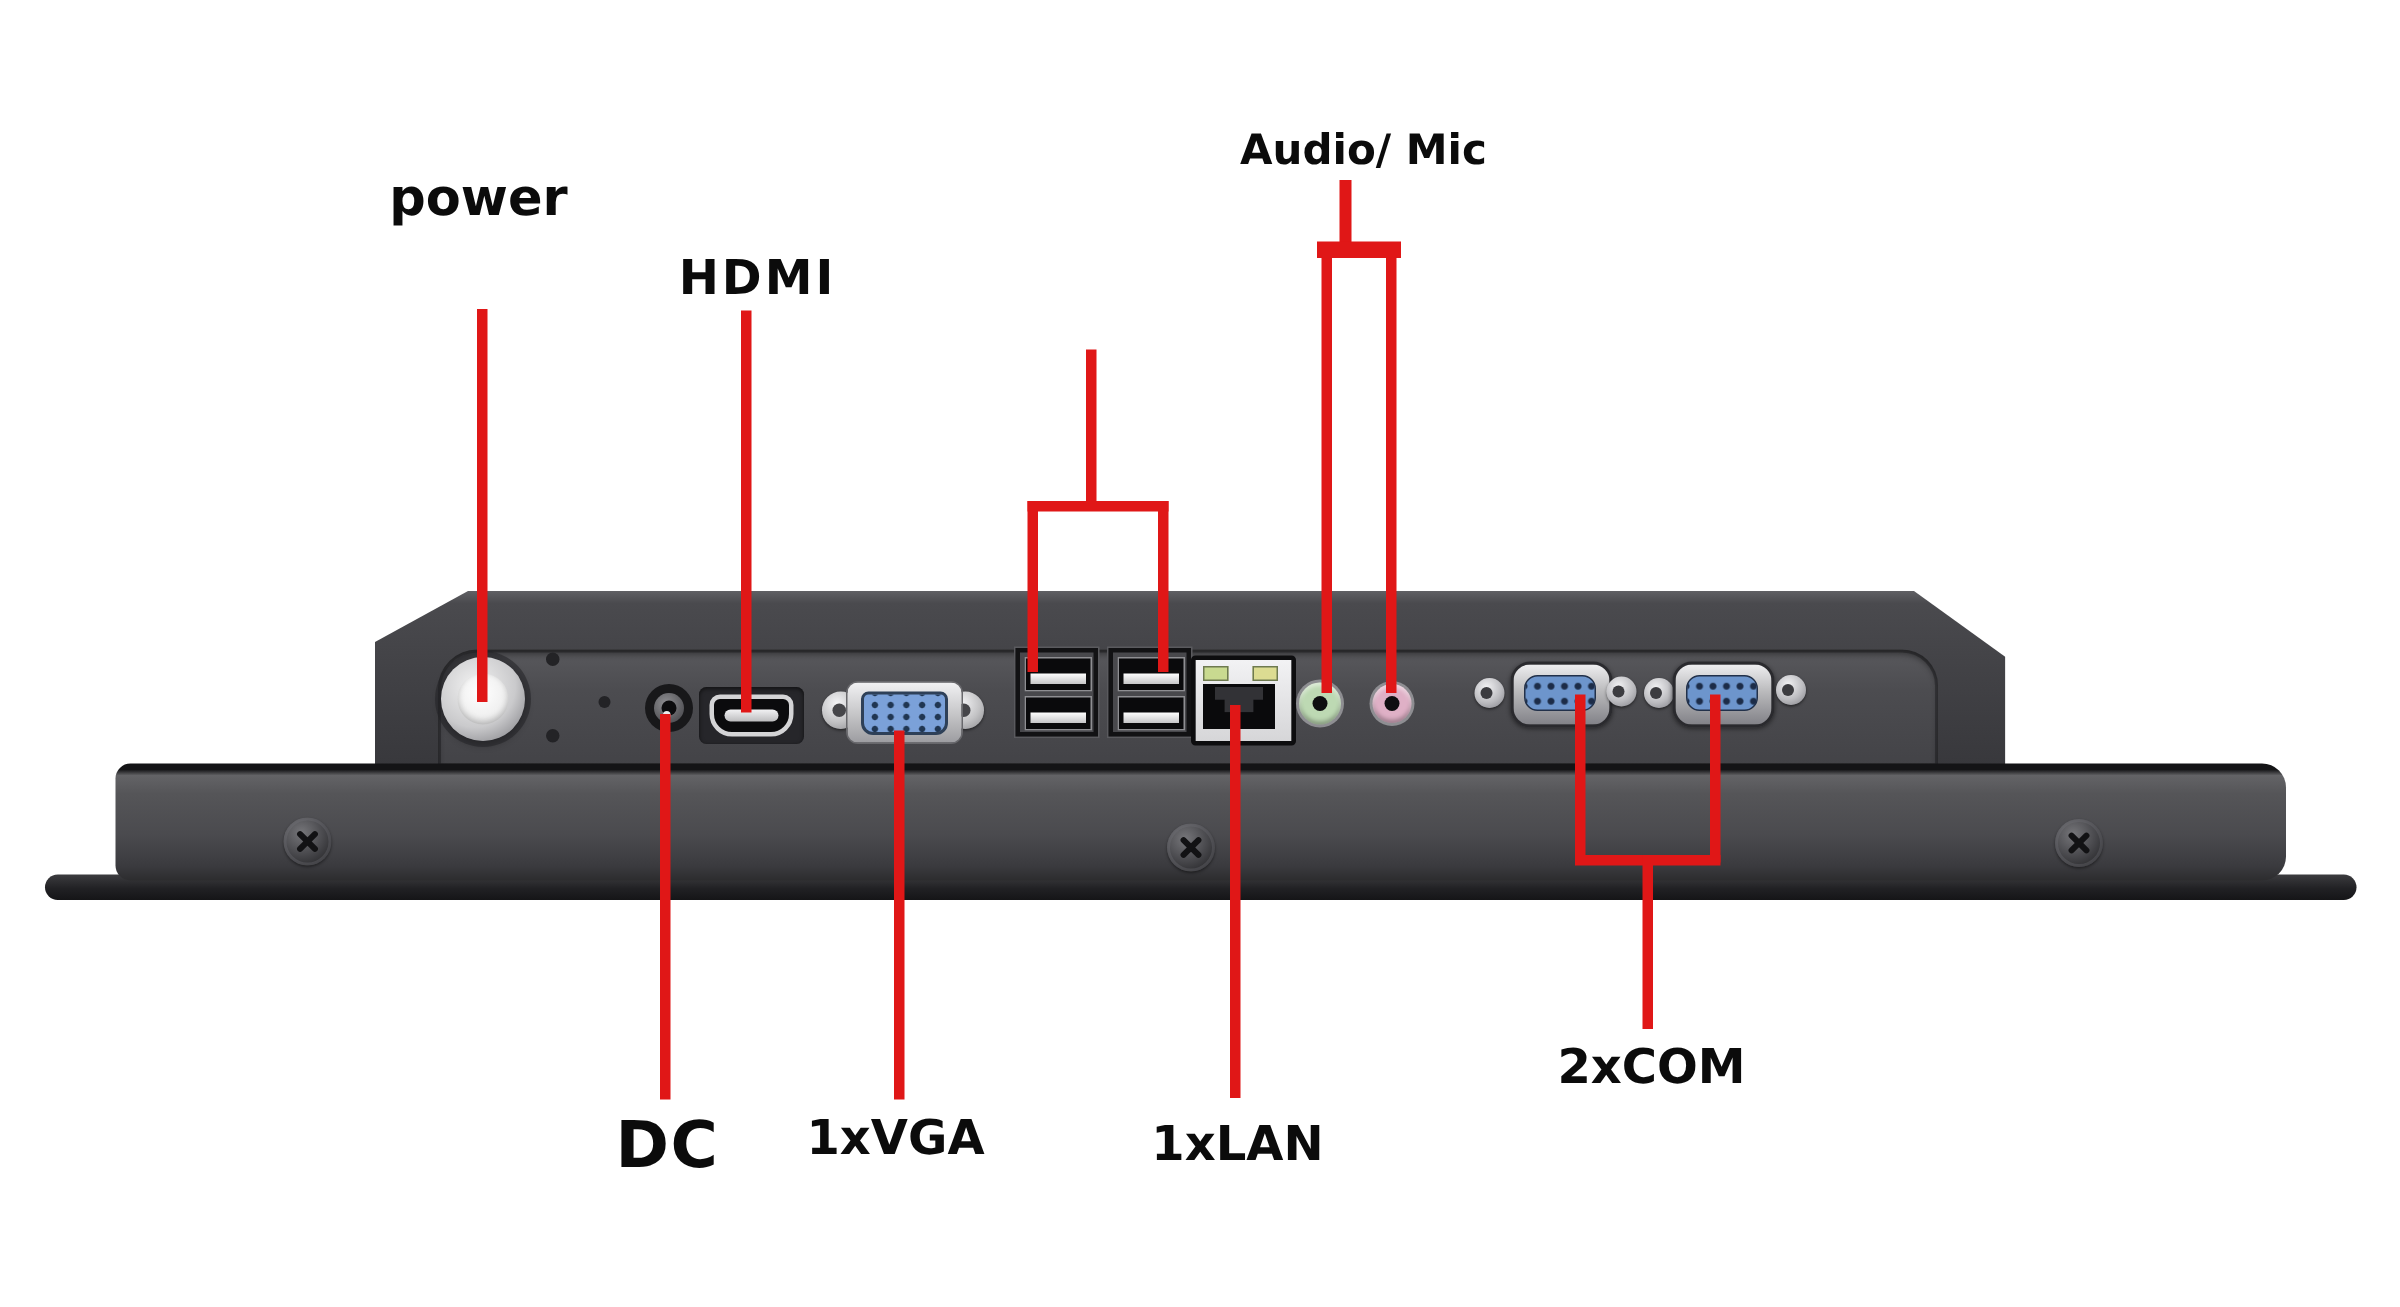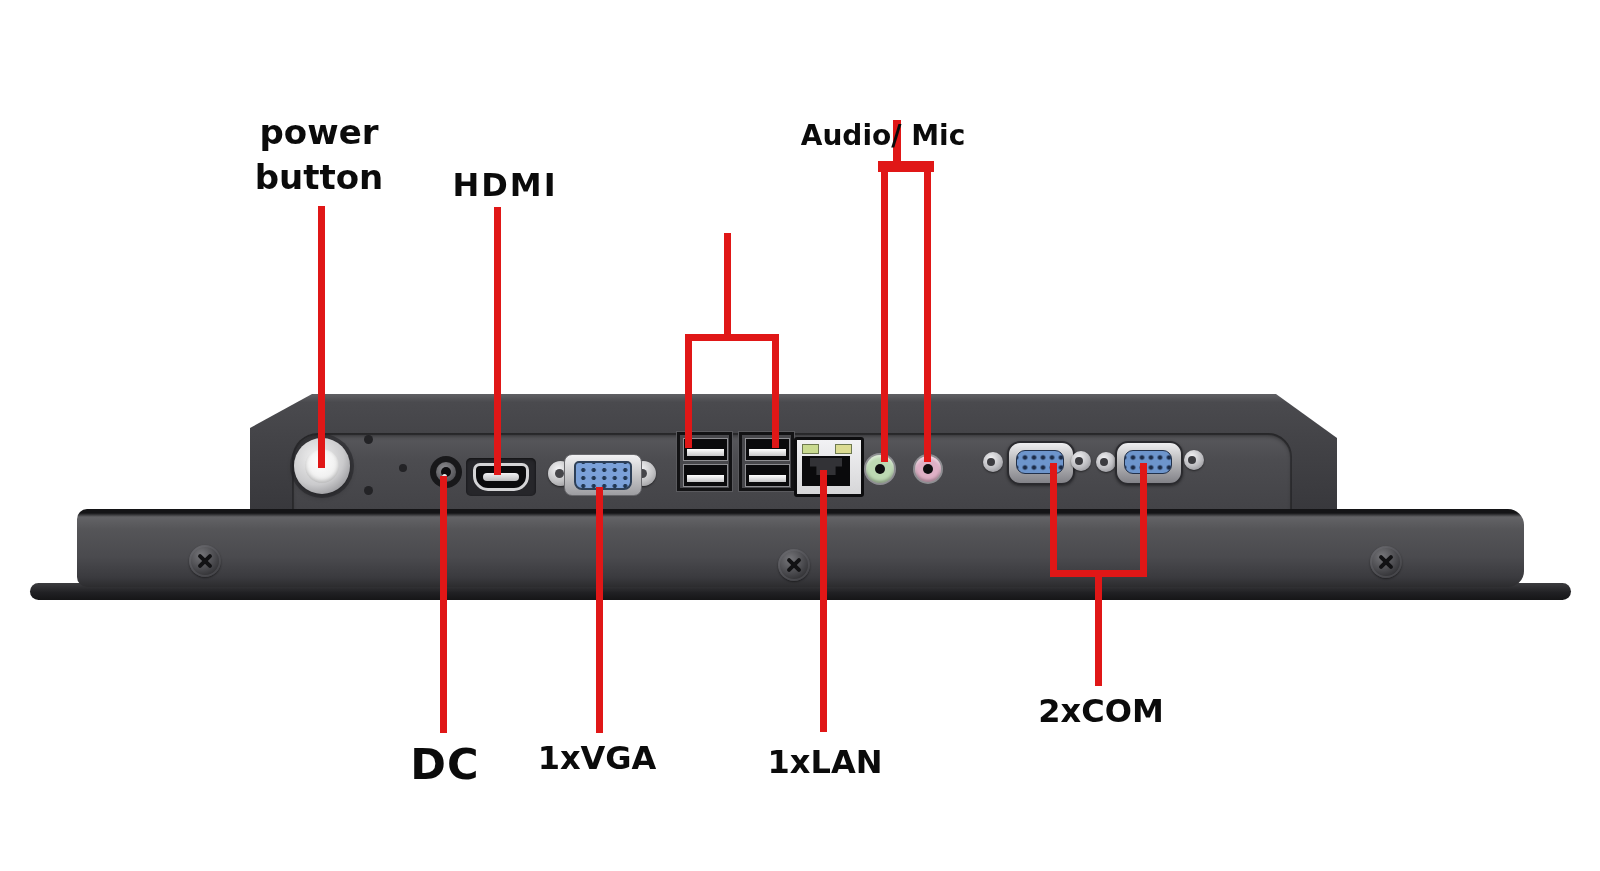--- a/index.html
+++ b/index.html
@@ -210,22 +210,21 @@
   <div class="rline" style="left:440px;top:476px;width:7px;height:257px;"></div>
   <div class="rline" style="left:596px;top:487px;width:7px;height:246px;"></div>
   <div class="rline" style="left:820px;top:470px;width:7px;height:262px;"></div>
   <div class="rline" style="left:1050px;top:463px;width:7px;height:112px;"></div>
   <div class="rline" style="left:1140px;top:463px;width:7px;height:112px;"></div>
   <div class="rline" style="left:1050px;top:570px;width:97px;height:7px;"></div>
   <div class="rline" style="left:1095px;top:570px;width:7px;height:116px;"></div>
 
   <div class="lbl lbl-power" style="left:319px;top:110px;">
     <span style="display:block;">power</span>
-    <span style="display:block;">button</span>
   </div>
   <div class="lbl lbl-hdmi" style="left:505px;top:164px;">HDMI</div>
-  <div class="lbl lbl-audio" style="left:883px;top:82px;margin-top:36px;">Audio/ Mic</div>
+  <div class="lbl lbl-audio" style="left:909px;top:82px;">Audio/ Mic</div>
   <div class="lbl lbl-dc" style="left:445px;top:736px;">DC</div>
   <div class="lbl lbl-vga" style="left:597px;top:737px;">1xVGA</div>
   <div class="lbl lbl-lan" style="left:825px;top:741px;">1xLAN</div>
   <div class="lbl lbl-com" style="left:1101px;top:690px;">2xCOM</div>
 
 </div>
 
 </body></html>

